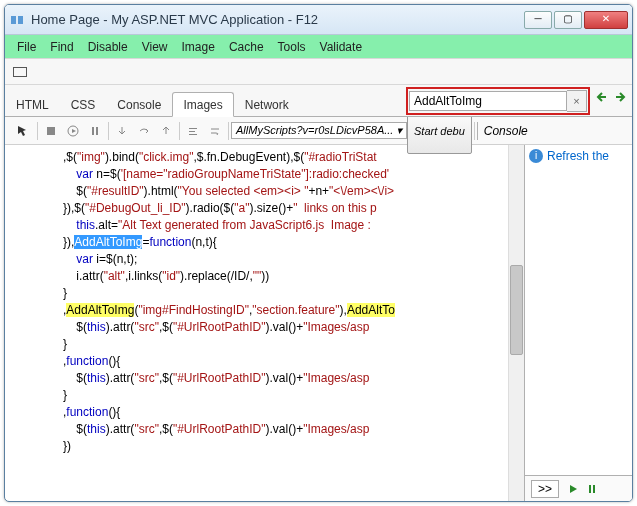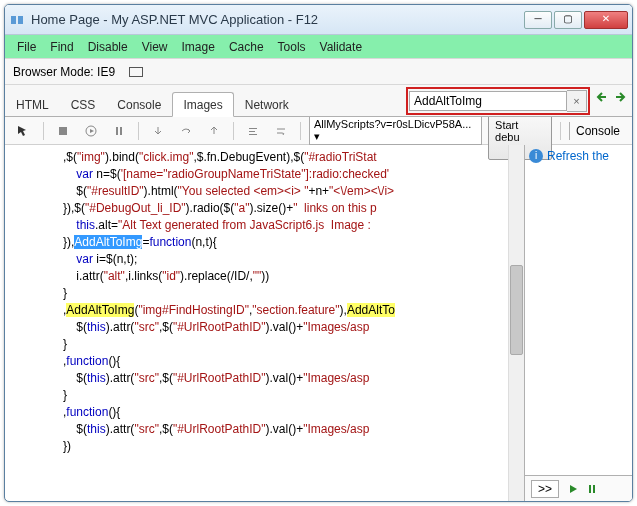--- a/index.html
+++ b/index.html
@@ -16,21 +16,21 @@
 .modebar { height: 26px; display: flex; align-items: center; padding: 0 8px; font-size: 12px; gap: 14px; border-bottom: 1px solid #d8d8d8; background: #f7f7f7; }
 .modebar .rect { width: 14px; height: 10px; border: 1px solid #555; display: inline-block; }
 .tabbar { height: 32px; display: flex; align-items: flex-end; padding: 0 0; gap: 0; border-bottom: 1px solid #b0b0b0; background: #f7f7f7; position: relative; }
 .tab { padding: 5px 10px 4px; font-size: 12px; color: #333; border: 1px solid transparent; border-bottom: none; }
 .tab.active { background: #fff; border: 1px solid #b0b0b0; border-bottom: 1px solid #fff; border-radius: 3px 3px 0 0; margin-bottom: -1px; }
 .searchwrap { position: absolute; right: 42px; top: 2px; display: flex; align-items: center; border: 2px solid #d02020; padding: 1px; }
 .searchbox { width: 158px; height: 20px; border: 1px solid #aaa; font-size: 12px; padding: 0 4px; }
 .clearbtn { width: 20px; height: 22px; border: 1px solid #aaa; border-left: none; background: #f2f2f2; font-size: 11px; text-align: center; line-height: 20px; color: #666; }
 .navarrows { position: absolute; right: 4px; top: 4px; display: flex; gap: 2px; }
 .navarrows span { width: 16px; height: 16px; }
-.toolbar { height: 28px; display: flex; align-items: center; padding: 0 6px; gap: 6px; border-bottom: 1px solid #d0d0d0; background: #f9f9f9; font-size: 11px; }
+.toolbar { height: 28px; display: flex; align-items: center; padding: 0 6px; border-bottom: 1px solid #d0d0d0; background: #f9f9f9; font-size: 11px; font-style: italic; }
 .toolbar .sep { width: 1px; height: 18px; background: #ccc; margin: 0 2px; }
 .toolbar .btn { padding: 2px 4px; border: 1px solid transparent; }
 .toolbar .combo { border: 1px solid #aaa; padding: 1px 4px; font-size: 11px; background: #fff; }
 .startbtn { border: 1px solid #999; background: linear-gradient(#fdfdfd,#e8e8e8); padding: 16px 6px; font-size: 11px; border-radius: 2px; }
 .consolepane { border-left: 1px solid #b0b0b0; padding: 2px 6px; font-size: 12px; }
 .content { flex: 1; display: flex; overflow: hidden; }
 .code { flex: 1; font-family: Consolas, "Courier New", monospace; font-size: 12px; line-height: 16px; white-space: pre; padding: 4px 0 4px 58px; overflow: hidden; position: relative; color: #000; }
 .hl-blue { background: #3399ff; color: #fff; }
 .hl-yellow { background: #ffff66; }
 .kw { color: #0000c0; }
@@ -69,21 +69,20 @@
     <span>Find</span>
     <span>Disable</span>
     <span>View</span>
     <span>Image</span>
     <span>Cache</span>
     <span>Tools</span>
     <span>Validate</span>
   </div>
 
   <div class="modebar">
-    <span><span>Browser Mode:</span> <span>IE9</span></span>
     <span class="rect"></span>
   </div>
 
   <div class="tabbar">
     <div class="tab">HTML</div>
     <div class="tab">CSS</div>
     <div class="tab">Console</div>
     <div class="tab active">Images</div>
     <div class="tab">Network</div>
     <div class="searchwrap">

